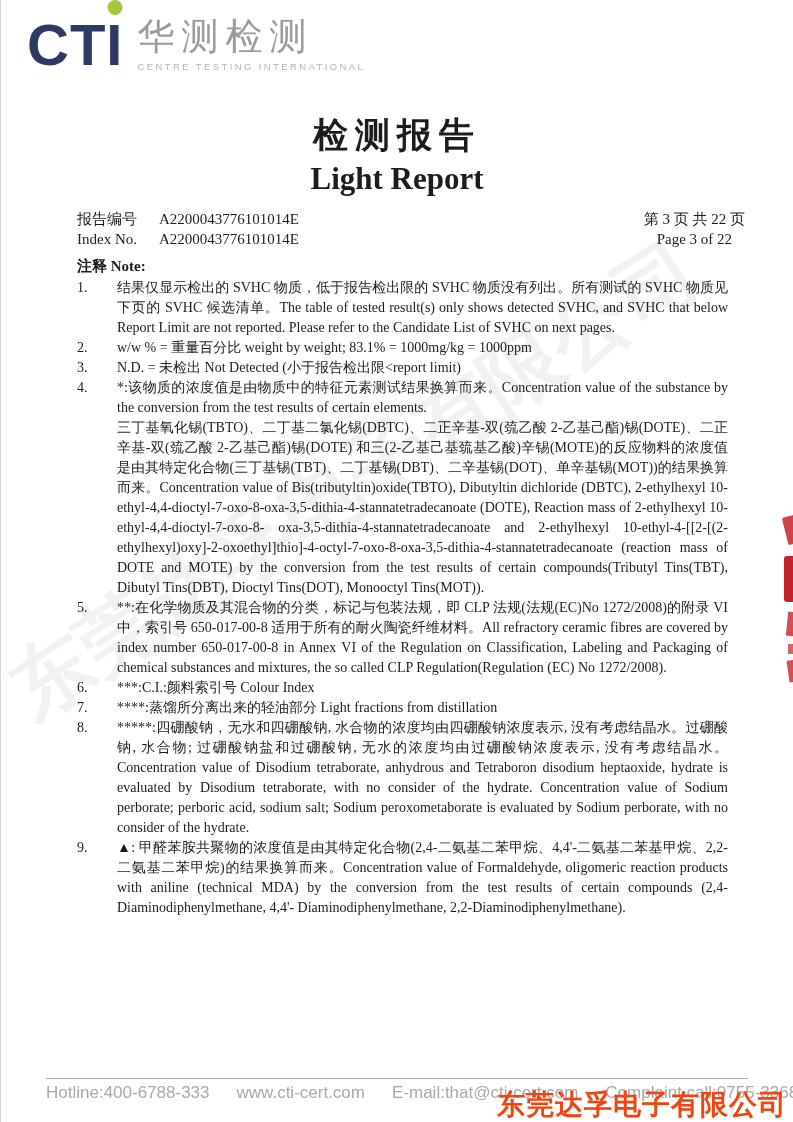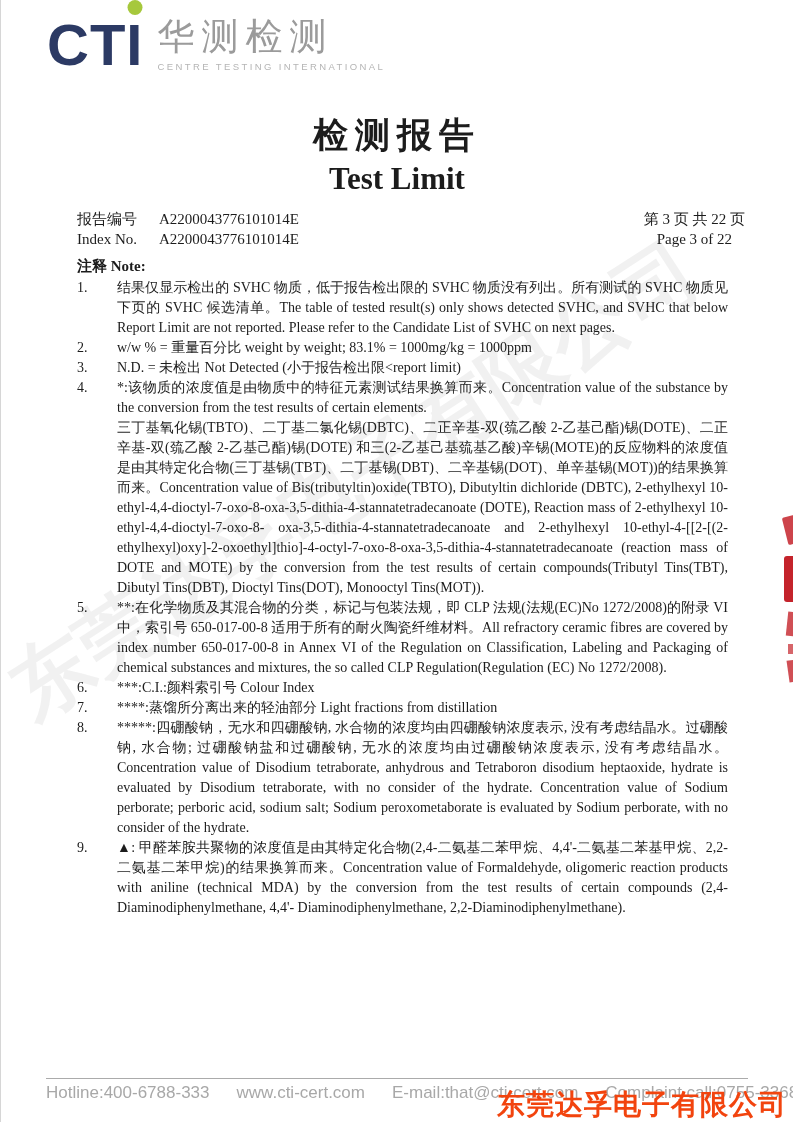--- a/index.html
+++ b/index.html
@@ -5,21 +5,21 @@
   * { margin:0; padding:0; box-sizing:border-box; }
   html,body { background:#e9e9e9; }
   .page {
     position:relative; width:793px; height:1122px; margin:0 auto;
     background:#ffffff; overflow:hidden;
     border-left:1px solid #d6d6d6;
     font-family:"Liberation Serif","DejaVu Serif",serif;
     color:#1c1c1c;
   }
   
-  .logo { position:absolute; left:46px; top:16px; display:flex; align-items:flex-end; gap:14px; }
+  .logo { position:absolute; left:26px; top:16px; display:flex; align-items:flex-end; gap:14px; }
   .logo-cti { font-family:"Liberation Sans","DejaVu Sans",sans-serif; font-weight:bold;
               font-size:58px; line-height:1; color:#2c3a64; letter-spacing:1px; display:flex; }
   .logo-i { position:relative; }
   .logo-dot { position:absolute; left:50%; transform:translateX(-50%); top:-16px;
               width:15px; height:15px; border-radius:50%; background:#a6c83c; }
   .logo-right { padding-bottom:2px; }
   .logo-zh { font-size:37px; line-height:1.1; color:#9b9b9b; letter-spacing:7px;
              font-weight:normal; font-family:"Liberation Sans","DejaVu Sans",sans-serif; }
   .logo-sub { font-size:9.5px; letter-spacing:2.4px; color:#b5b5b5;
               font-family:"Liberation Sans","DejaVu Sans",sans-serif; margin-top:3px; }
@@ -78,21 +78,21 @@
       </span>
     </div>
     <div class="logo-right">
       <div class="logo-zh">华测检测</div>
       <div class="logo-sub">CENTRE TESTING INTERNATIONAL</div>
     </div>
   </div>
 
   <div class="title-block">
     <div class="title-zh">检测报告</div>
-    <div class="title-en">Test Limit</div>
+    <div class="title-en">Light Report</div>
   </div>
 
   <div class="report-info">
     <div class="ri-left">
       <div class="ri-row">
         <span class="ri-label">报告编号</span>
         <span>A2200043776101014E</span>
       </div>
       <div class="ri-row">
         <span class="ri-label">Index No.</span>

